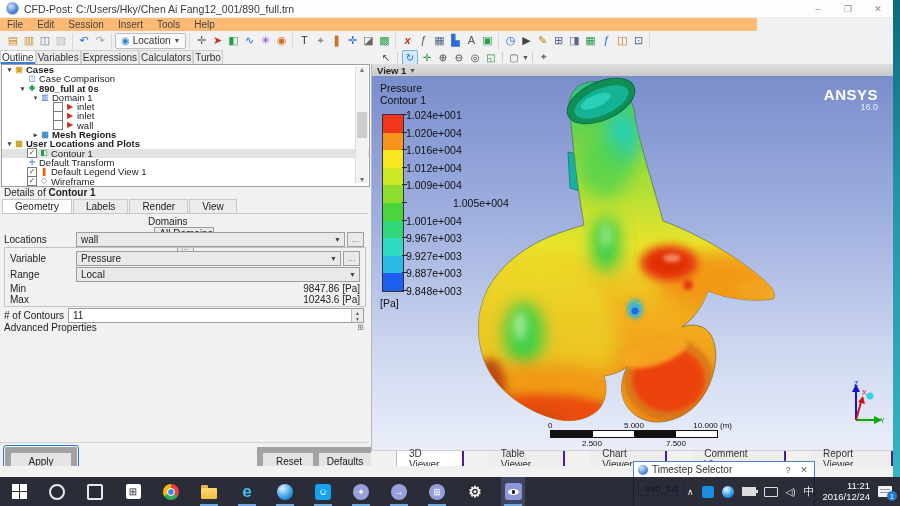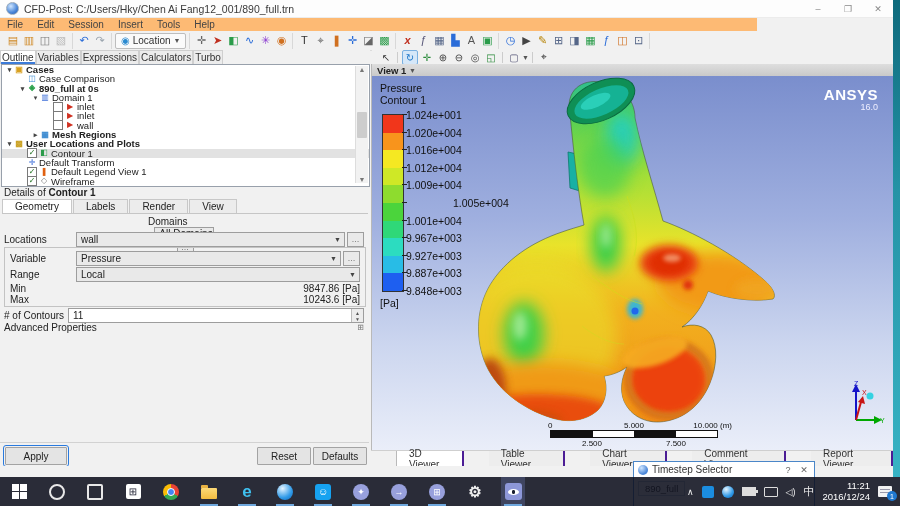--- a/index.html
+++ b/index.html
@@ -61,21 +61,21 @@
            font-size:8px;display:flex;align-items:center;justify-content:center;color:#444;flex:none;}
   .groupbox{left:4px;top:247px;width:360px;height:58px;border:1px solid #c3c3c3;position:absolute;}
   .grow{position:absolute;left:5px;right:5px;display:flex;align-items:center;font-size:10px;}
   .glabel{width:66px;flex:none;}
   .rval{margin-left:auto;color:#222;}
   .spinbox{flex:1;height:13px;background:#fff;border:1px solid #9d9d9d;display:flex;align-items:center;padding-left:4px;font-size:10px;position:relative;}
   .spin{position:absolute;right:0;top:0;width:11px;height:100%;border-left:1px solid #bbb;display:flex;flex-direction:column;
         align-items:center;justify-content:center;font-size:5px;color:#555;background:#ececec;}
   .advrow{left:4px;top:322px;width:360px;display:flex;align-items:center;font-size:10px;position:absolute;color:#222;}
   .applybar{left:0;top:442px;width:369px;height:24px;border-top:1px solid #d2d2d2;background:#f1f1f1;}
-  .btn{position:absolute;height:16px;background:#e4e4e4;border:1px solid #a3a3a3;font-size:10px;color:#222;
+  .btn{position:absolute;height:16px;background:#e4e4e4;border:6px solid #a3a3a3;font-size:10px;color:#222;
        display:flex;align-items:center;justify-content:center;border-radius:1px;}
   .btn.focusblue{outline:1px solid #2a7ade;outline-offset:1px;}
   
   .viewerwrap{left:371px;top:64px;width:522px;height:386px;background:#fff;border-left:1px solid #b9b9b9;}
   .viewbar{position:absolute;left:0;top:0;width:522px;height:12px;background:linear-gradient(#dedede,#c9c9c9);
            display:flex;align-items:center;font-size:9.5px;font-weight:bold;color:#222;padding-left:5px;border-bottom:1px solid #b5b5b5;}
   .viewport{position:absolute;left:0;top:12px;width:522px;height:374px;
             background:linear-gradient(180deg,#7a8ecd 0%,#9fafdf 38%,#ccd6ef 72%,#eaeef9 100%);overflow:hidden;}
   .legend{position:absolute;left:8px;top:6px;color:#111;}
   .legtitle{font-size:10.5px;line-height:12px;}

